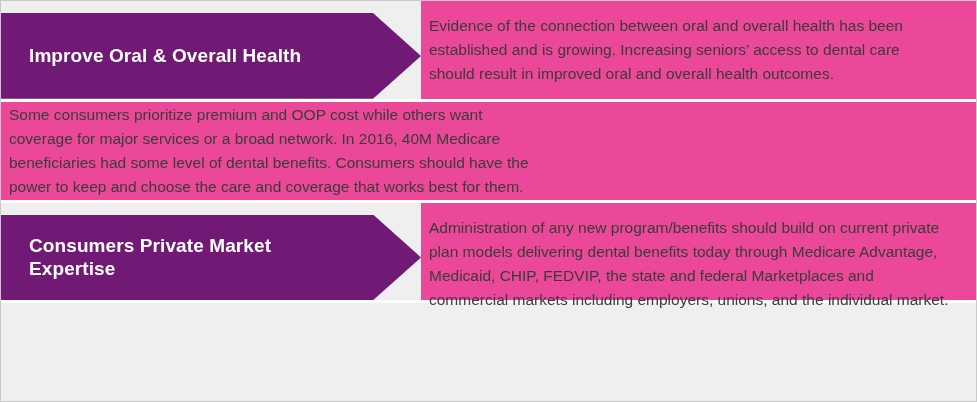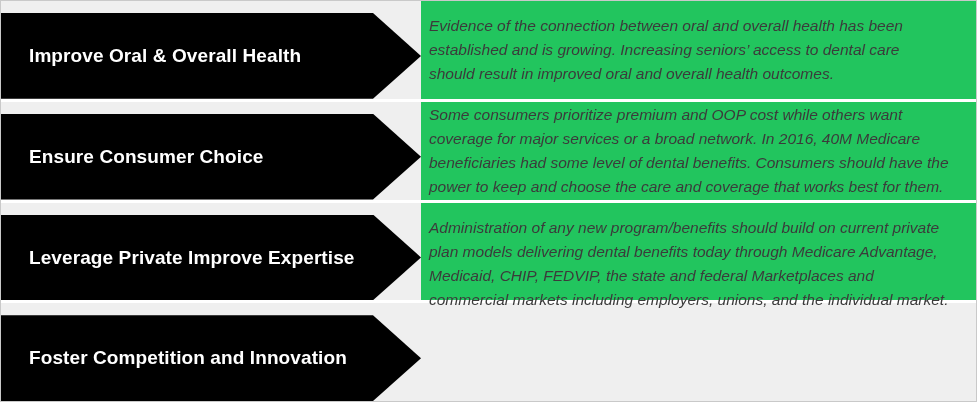--- a/index.html
+++ b/index.html
@@ -39,38 +39,37 @@
   .arrow {
     position: relative;
     width: 420px;
     flex: 0 0 420px;
     display: flex;
     align-items: center;
     padding-left: 28px;
     padding-right: 60px;
     box-sizing: border-box;
     color: #ffffff;
-    background: #000000;
+    background: #701a75;
     clip-path: polygon(0 0, calc(100% - 48px) 0, 100% 50%, calc(100% - 48px) 100%, 0 100%);
     margin-top: 12px;
   }
   .arrow-label {
     font-size: 19px;
     font-weight: bold;
     line-height: 1.25;
     letter-spacing: 0.1px;
   }
   .desc {
     flex: 1 1 auto;
     display: flex;
     align-items: center;
     padding: 8px 26px 8px 8px;
     box-sizing: border-box;
-    background: #22c55e;
-    font-style: italic;
+    background: #ec4899;
   }
   .desc-text {
     font-size: 15.5px;
     line-height: 1.55;
     color: #3b3b3b;
   }
   .row-1 .desc-text { max-width: 500px; }
   .row-2 .desc-text { max-width: 520px; }
   .row-3 .desc-text { max-width: 530px; margin-top: 25px; }
   .row-4 .desc-text { max-width: 520px; }
@@ -84,37 +83,31 @@
     <div class="row row-1">
       <div class="arrow">
         <span class="arrow-label">Improve Oral &amp; Overall Health</span>
       </div>
       <div class="desc">
         <span class="desc-text">Evidence of the connection between oral and overall health has been established and is growing. Increasing seniors’ access to dental care should result in improved oral and overall health outcomes.</span>
       </div>
     </div>
 
     <div class="row row-2">
-      <div class="arrow">
-        <span class="arrow-label">Ensure Consumer Choice</span>
-      </div>
       <div class="desc">
         <span class="desc-text">Some consumers prioritize premium and OOP cost while others want coverage for major services or a broad network. In 2016, 40M Medicare beneficiaries had some level of dental benefits. Consumers should have the power to keep and choose the care and coverage that works best for them.</span>
       </div>
     </div>
 
     <div class="row row-3">
       <div class="arrow">
-        <span class="arrow-label">Leverage Private Improve Expertise</span>
+        <span class="arrow-label">Consumers Private Market Expertise</span>
       </div>
       <div class="desc">
         <span class="desc-text">Administration of any new program/benefits should build on current private plan models delivering dental benefits today through Medicare Advantage, Medicaid, CHIP, FEDVIP, the state and federal Marketplaces and commercial markets including employers, unions, and the individual market.</span>
       </div>
     </div>
 
     <div class="row row-4">
-      <div class="arrow">
-        <span class="arrow-label">Foster Competition and Innovation</span>
-      </div>
     </div>
 
   </div>
 </div>
 
 </body></html>

